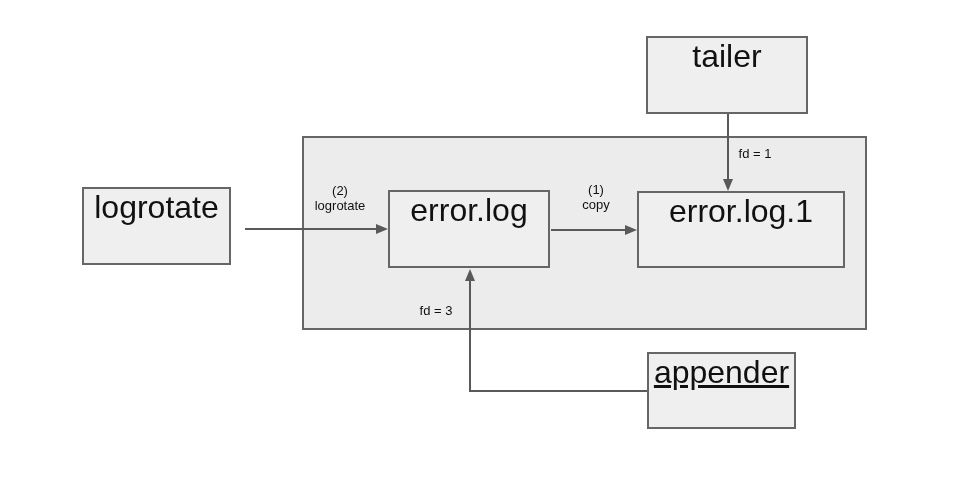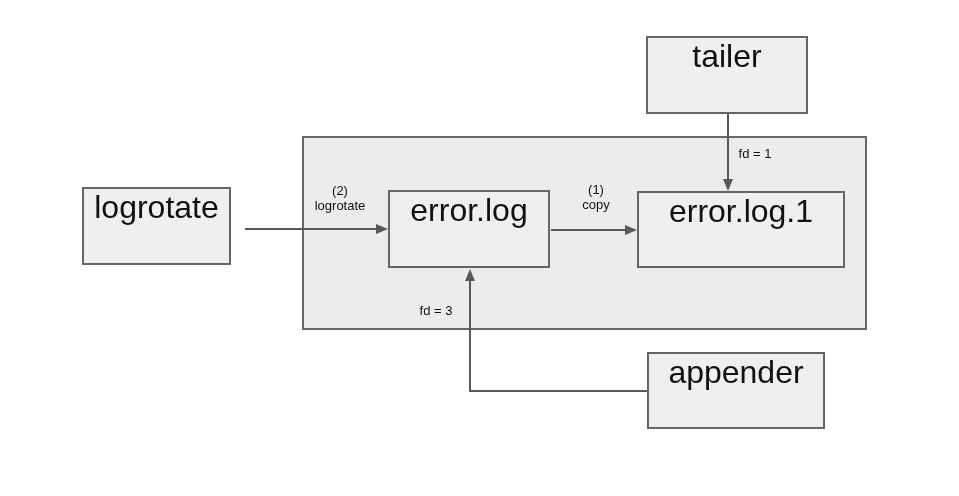--- a/index.html
+++ b/index.html
@@ -45,21 +45,21 @@
     justify-content: center;
     font-size: 32px;
     color: #111111;
     z-index: 3;
     white-space: nowrap;
   }
   .node-tailer     { left: 646px; top:  36px; width: 162px; height: 78px; }
   .node-logrotate  { left:  82px; top: 187px; width: 149px; height: 78px; }
   .node-errorlog   { left: 388px; top: 190px; width: 162px; height: 78px; }
   .node-errorlog1  { left: 637px; top: 191px; width: 208px; height: 77px; }
-  .node-appender   { left: 647px; top: 352px; width: 178px; height: 77px; }
+  .node-appender   { left: 647px; top: 352px; width: 149px; height: 77px; text-decoration: underline; }
   .edge-label {
     position: absolute;
     transform: translate(-50%, -50%);
     font-size: 13px;
     line-height: 15px;
     color: #111111;
     text-align: center;
     z-index: 4;
     white-space: nowrap;
   }

